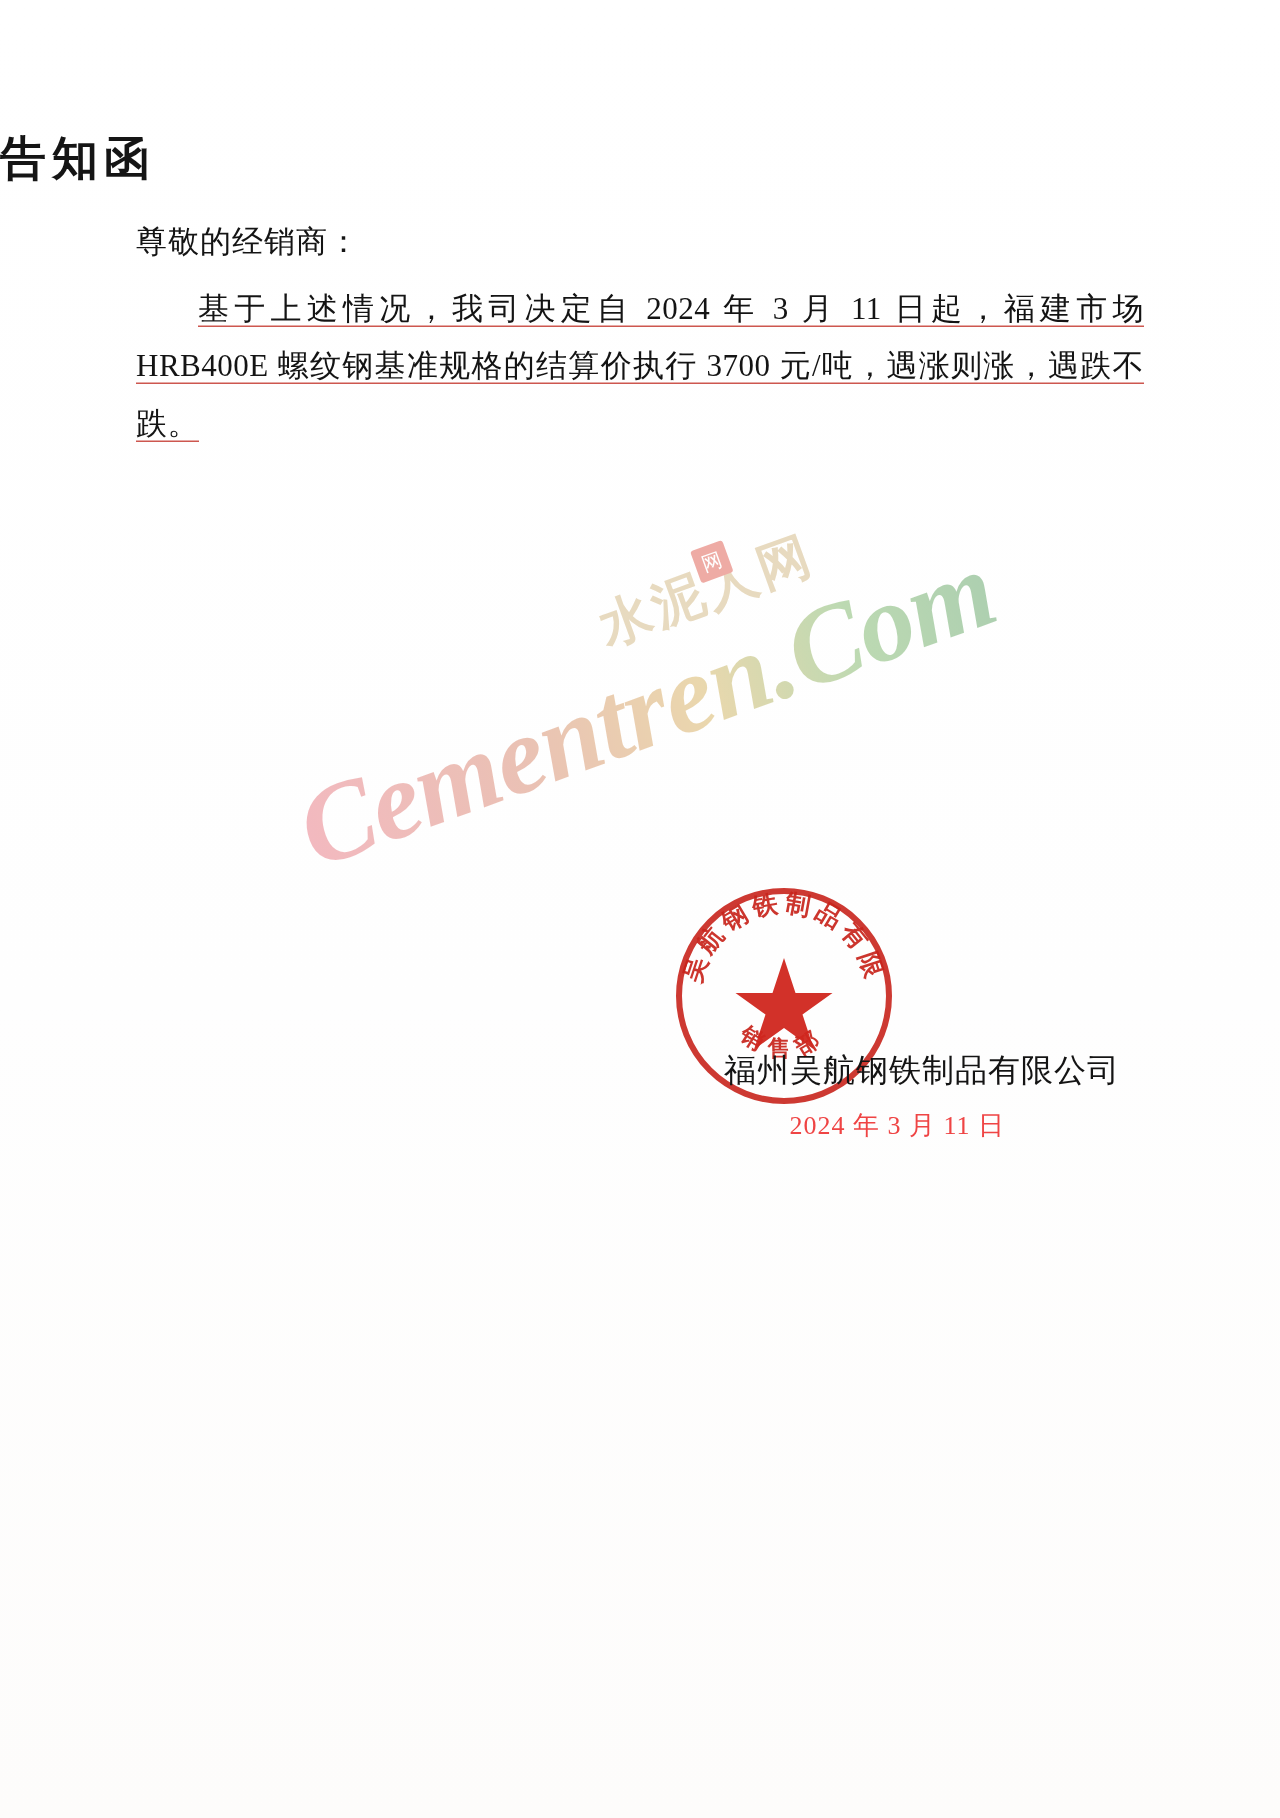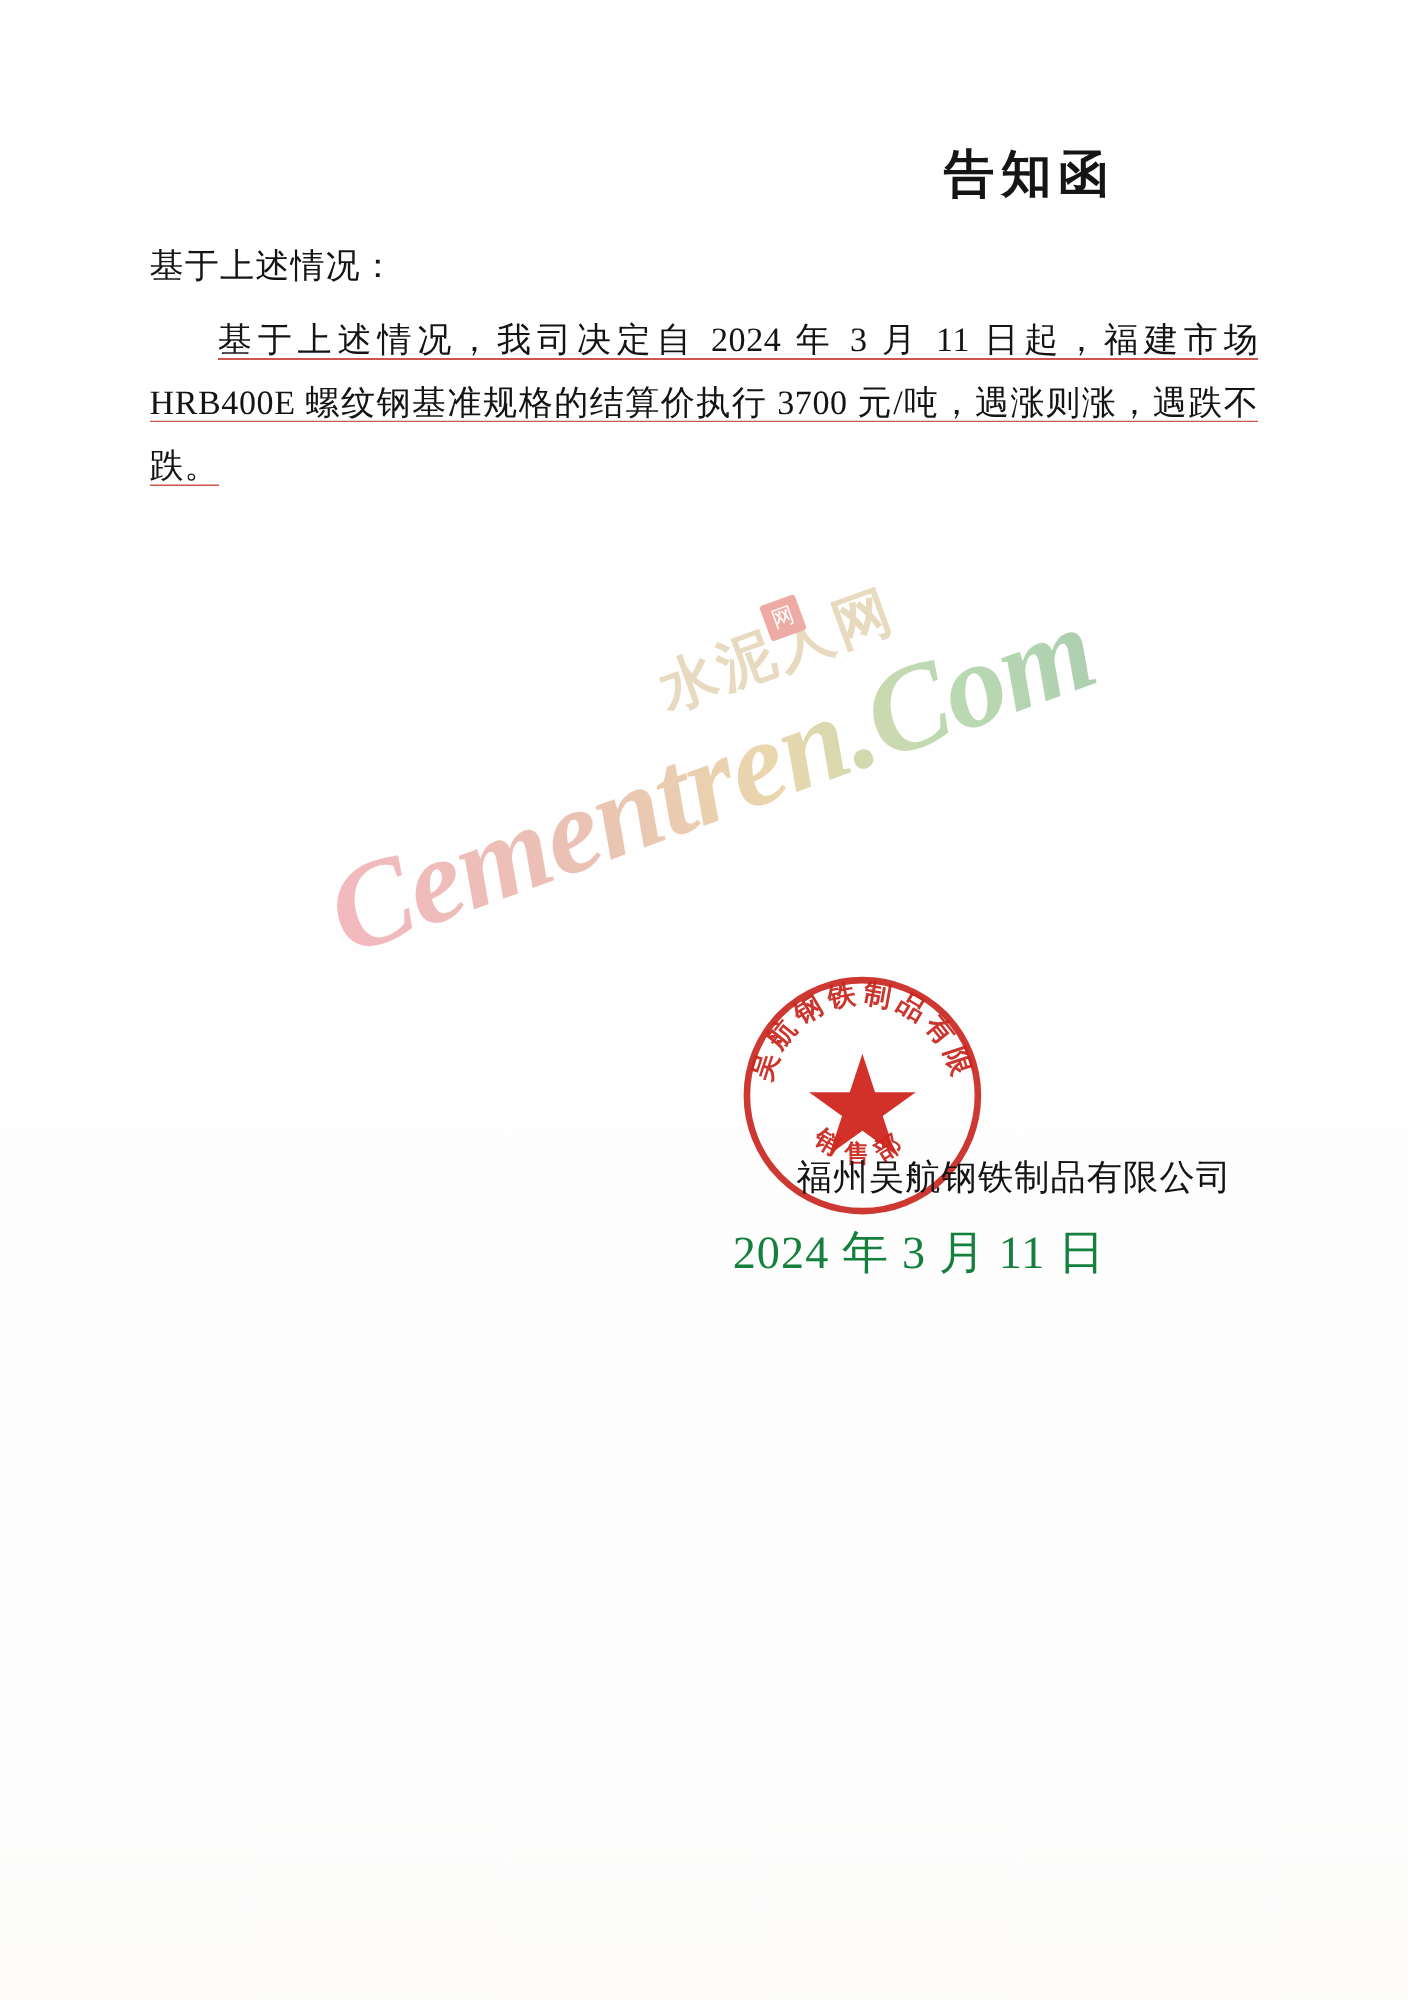--- a/index.html
+++ b/index.html
@@ -28,21 +28,21 @@
     inset: 0;
     background: linear-gradient(180deg, #ffffff 0%, #fefefe 55%, #fdfcfb 100%);
     pointer-events: none;
   }
 
   .doc-title {
     position: absolute;
     top: 128px;
     left: 0;
     width: 1014px;
-    text-align: right;
+    text-align: left;
     font-size: 46px;
     font-weight: 700;
     letter-spacing: 6px;
     font-family: "Liberation Serif", serif;
     color: #151515;
   }
 
   .body-area {
     position: absolute;
     top: 218px;
@@ -86,23 +86,23 @@
     text-align: right;
     padding-right: 160px;
     font-size: 32px;
     letter-spacing: 1px;
     color: #141414;
     line-height: 1.9;
   }
   .sig-date {
     text-align: right;
     padding-right: 275px;
-    font-size: 42px;
+    font-size: 26px;
     letter-spacing: 1px;
-    color: #15803d;
+    color: #ef4444;
     line-height: 1.9;
   }
 
   
   .seal {
     position: absolute;
     left: 672px;
     top: 884px;
     width: 224px;
     height: 224px;
@@ -165,21 +165,21 @@
 </head>
 <body>
 
 <div class="page">
   <div class="paper-tint"></div>
 
   <div class="doc-title">告知函</div>
 
   <div class="body-area">
 
-    <div class="salutation">基于上述情况：</div>
+    <div class="salutation">尊敬的经销商：</div>
 
 
     <p class="para"><span class="mark">基于上述情况，我司决定自 2024 年 3 月 11 日起，福建市场 HRB400E 螺纹钢基准规格的结算价执行 3700 元/吨，遇涨则涨，遇跌不跌。</span></p>
 
 
   </div>
 
   <div class="watermark">
     <div class="wm-cn">水泥人网</div>
     <div class="wm-red-box">网</div>

